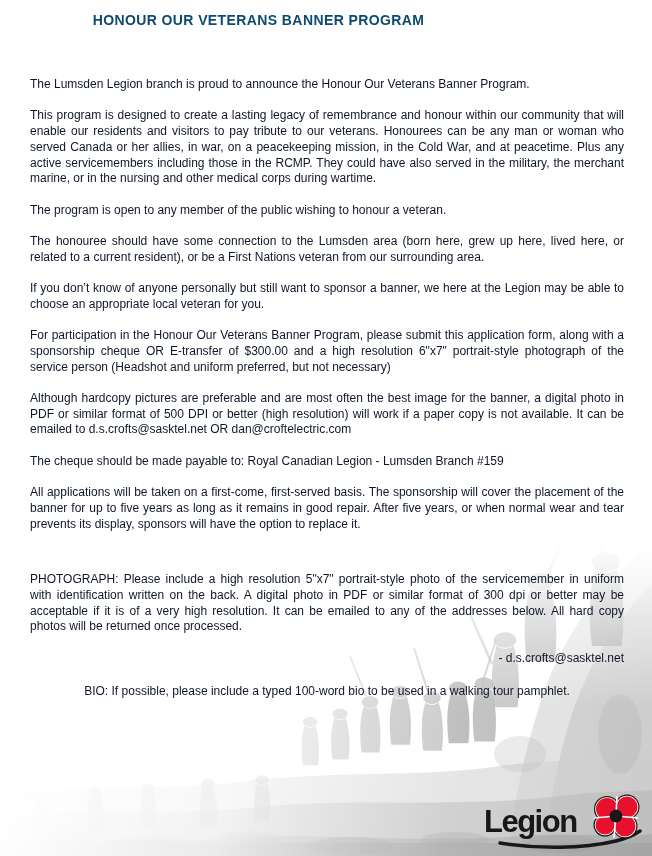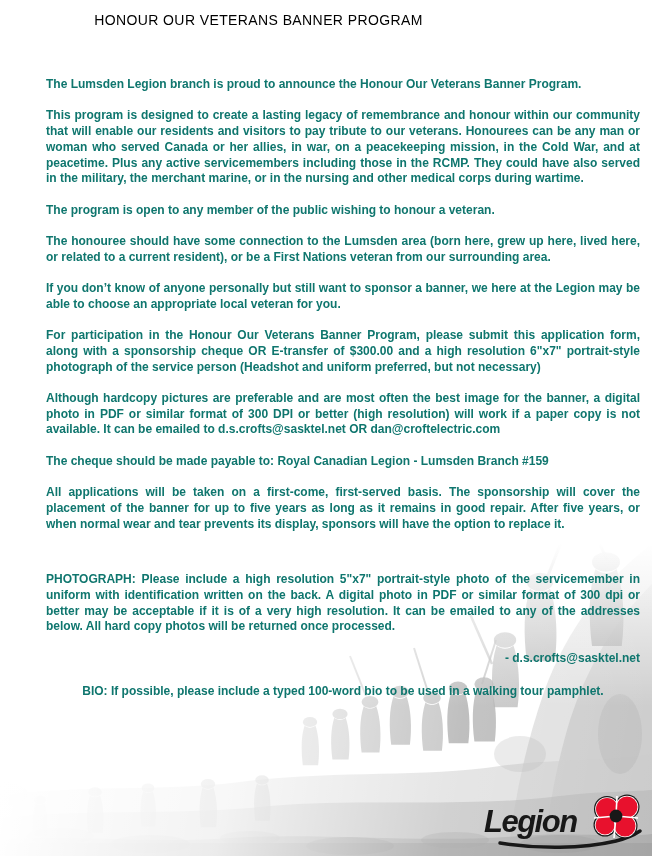--- a/index.html
+++ b/index.html
@@ -26,48 +26,47 @@
     background:
       linear-gradient(100deg, #ffffff 6%, rgba(255,255,255,0.78) 38%, rgba(255,255,255,0.18) 70%, rgba(255,255,255,0) 100%),
       linear-gradient(to bottom, #ffffff 0%, rgba(255,255,255,0.55) 22%, rgba(255,255,255,0) 52%);
     pointer-events:none;
   }
   
   .doc-title{
     position:absolute;top:12px;left:0;width:517px;
     margin:0;
     text-align:center;
-    font-size:14px;font-weight:normal;
+    font-size:14px;font-weight:bold;
     letter-spacing:0.4px;
-    color:#000000;
+    color:#0c4a6e;
     z-index:2;
   }
   .body-text{
-    position:absolute;top:77px;left:46px;width:594px;
+    position:absolute;top:77px;left:30px;width:594px;
     z-index:2;
     font-size:12px;line-height:15.7px;
-    color:#0f766e;
-    font-weight:bold;
+    color:#0f172a;
   }
   .body-text p{
     margin:0 0 15.7px 0;
     text-align:justify;
   }
   .body-text p.photo-section{margin-top:40px;}
   .body-text p.email-line{margin:0;text-align:right;}
   .body-text p.bio-line{margin-top:18px;text-align:center;}
   
   .legion-logo{
     position:absolute;right:10px;bottom:6px;
     width:158px;height:56px;
     z-index:3;
   }
   .legion-wordmark{
     position:absolute;left:0;bottom:10px;
-    font-size:31px;font-weight:bold;font-style:italic;
+    font-size:31px;font-weight:bold;
     letter-spacing:-1.5px;
     color:#181818;
   }
   .poppy{
     position:absolute;right:0;top:0;
     width:50px;height:48px;
   }
   .swoosh{
     position:absolute;left:14px;bottom:0;
     width:144px;height:22px;
@@ -134,21 +133,21 @@
 
   <h1 class="doc-title">HONOUR OUR VETERANS BANNER PROGRAM</h1>
 
   <div class="body-text">
     <p>The Lumsden Legion branch is proud to announce the Honour Our Veterans Banner Program.</p>
     <p>This program is designed to create a lasting legacy of remembrance and honour within our community that will enable our residents and visitors to pay tribute to our veterans. Honourees can be any man or woman who served Canada or her allies, in war, on a peacekeeping mission, in the Cold War, and at peacetime. Plus any active servicemembers including those in the RCMP. They could have also served in the military, the merchant marine, or in the nursing and other medical corps during wartime.</p>
     <p>The program is open to any member of the public wishing to honour a veteran.</p>
     <p>The honouree should have some connection to the Lumsden area (born here, grew up here, lived here, or related to a current resident), or be a First Nations veteran from our surrounding area.</p>
     <p>If you don’t know of anyone personally but still want to sponsor a banner, we here at the Legion may be able to choose an appropriate local veteran for you.</p>
     <p>For participation in the Honour Our Veterans Banner Program, please submit this application form, along with a sponsorship cheque OR E-transfer of $300.00 and a high resolution 6"x7" portrait-style photograph of the service person (Headshot and uniform preferred, but not necessary)</p>
-    <p>Although hardcopy pictures are preferable and are most often the best image for the banner, a digital photo in PDF or similar format of 300 DPI or better (high resolution) will work if a paper copy is not available. It can be emailed to d.s.crofts@sasktel.net OR dan@croftelectric.com</p>
+    <p>Although hardcopy pictures are preferable and are most often the best image for the banner, a digital photo in PDF or similar format of 500 DPI or better (high resolution) will work if a paper copy is not available. It can be emailed to d.s.crofts@sasktel.net OR dan@croftelectric.com</p>
     <p>The cheque should be made payable to: Royal Canadian Legion - Lumsden Branch #159</p>
     <p>All applications will be taken on a first-come, first-served basis. The sponsorship will cover the placement of the banner for up to five years as long as it remains in good repair. After five years, or when normal wear and tear prevents its display, sponsors will have the option to replace it.</p>
 
     <p class="photo-section">PHOTOGRAPH: Please include a high resolution 5"x7" portrait-style photo of the servicemember in uniform with identification written on the back. A digital photo in PDF or similar format of 300 dpi or better may be acceptable if it is of a very high resolution. It can be emailed to any of the addresses below. All hard copy photos will be returned once processed.</p>
     <p class="email-line">- d.s.crofts@sasktel.net</p>
     <p class="bio-line">BIO: If possible, please include a typed 100-word bio to be used in a walking tour pamphlet.</p>
   </div>
 
   <div class="legion-logo">
     <span class="legion-wordmark">Legion</span>

